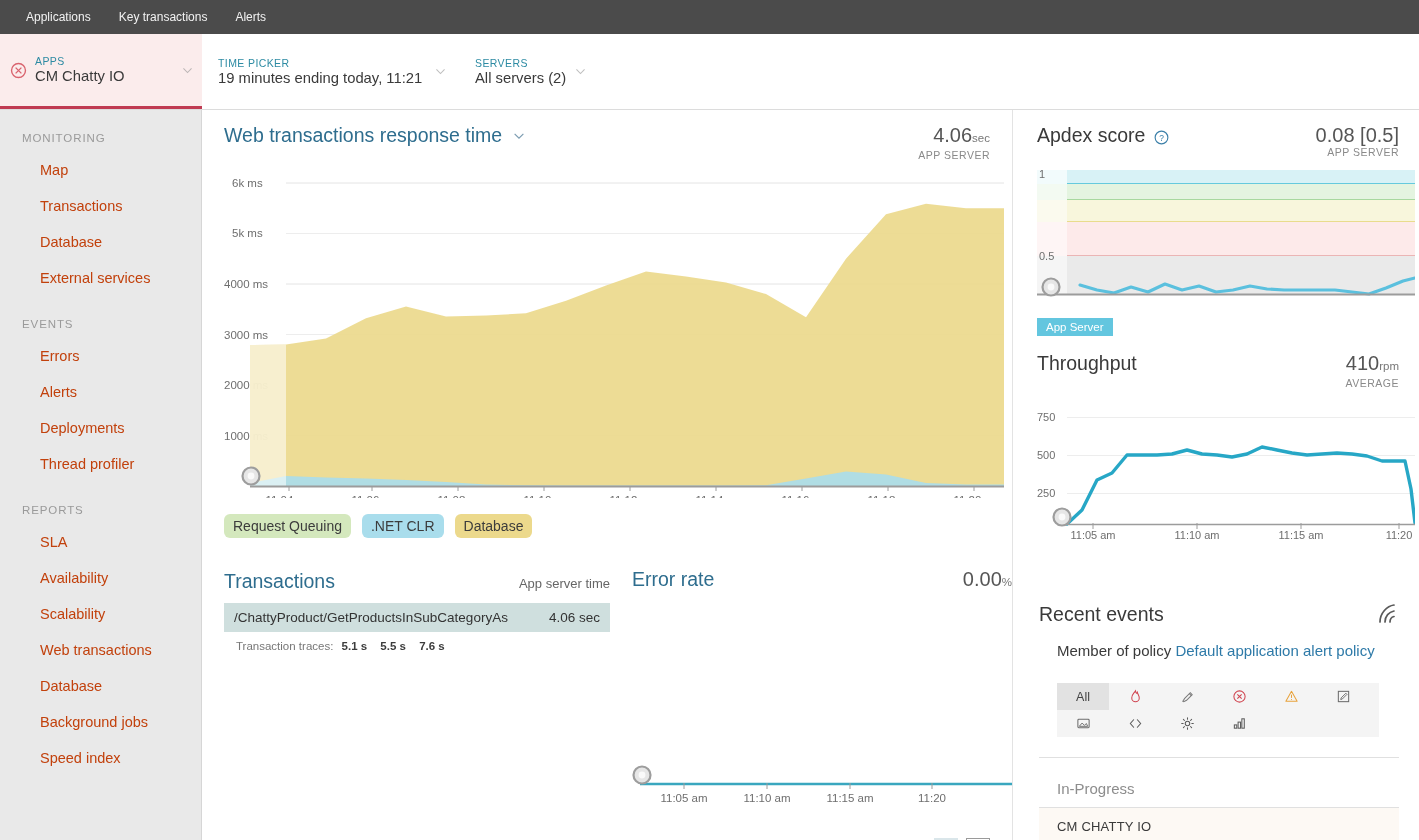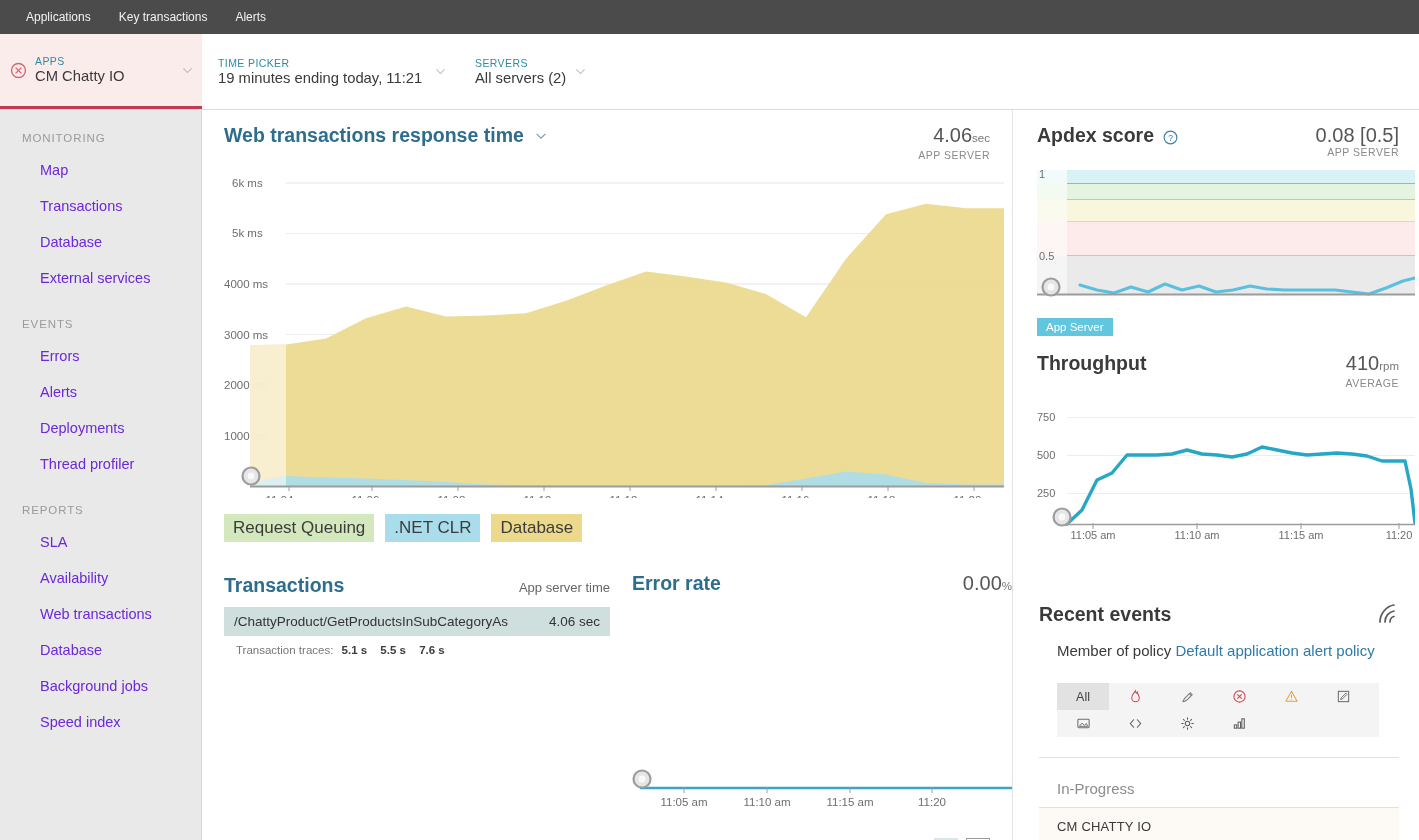--- a/index.html
+++ b/index.html
@@ -43,52 +43,52 @@
 
   
   #sidebar {
     width: 202px; flex: 0 0 202px; background:#e9e9e9;
     border-right:1px solid #d6d6d6; position:relative; overflow:hidden;
   }
   .side-group { font-size:11.5px; color:#9a9a9a; letter-spacing:.9px;
                 padding: 22px 0 8px 22px; }
   .side-item {
     height:36px; line-height:36px; padding-left:40px; font-size:14.5px;
-    color:#6d28d9; cursor:pointer; position:relative;
+    color:#c2410c; cursor:pointer; position:relative;
   }
   .side-item.active {
     background:#fff; font-weight:bold; color:#222;
     border-top:1px solid #d6d6d6; border-bottom:1px solid #d6d6d6;
     margin-left:0;
   }
   .side-item.active::before {
     content:""; position:absolute; left:0; top:-1px; bottom:-1px; width:8px; background:#2d7f93;
   }
 
   
   #content { flex:1; display:flex; min-width:0; }
   #col-main { width: 810px; flex:0 0 810px; min-width:0; }
   #col-side { flex:1; border-left:1px solid #e3e3e3; min-width:0; }
 
   .panel-title {
-    font-size:19.5px; color:#2e6d8e; font-weight:bold;
+    font-size:19.5px; color:#2e6d8e; font-weight:normal;
   }
   .panel-title.dark { color:#3a3a3a; }
   .metric-val { font-size:20px; color:#555; text-align:right; line-height:22px; }
   .metric-val .unit { font-size:11.5px; color:#777; }
   .metric-sub { font-size:10.5px; color:#8a8a8a; text-align:right; letter-spacing:.5px; }
 
   
   #bigchart-wrap { padding: 14px 22px 0 22px; }
   #bigchart-head { display:flex; align-items:flex-start; justify-content:space-between; }
   .title-row { display:flex; align-items:center; gap:10px; }
   #bigchart-svg { display:block; margin-top:12px; }
   .legend-row { display:flex; gap:11px; margin-top:10px; padding-left:0px; }
   .legend-chip {
-    font-size:17px; color:#3c3c3c; padding:4px 9px; cursor:pointer; white-space:nowrap;
+    font-size:14px; color:#3c3c3c; padding:4px 9px; cursor:pointer; white-space:nowrap;border-radius:6px;
   }
 
   
   #bottomrow { display:flex; margin-top:30px; padding: 0 0 0 22px; }
   #tx-panel { width: 400px; flex:0 0 400px; padding-right: 14px;}
   #err-panel { flex:1; padding-left: 8px; padding-right: 22px;}
   .panel-head { display:flex; align-items:baseline; justify-content:space-between; }
   .head-right-sm { font-size:13px; color:#666;margin-top:8px; }
   .tx-row {
     background:#cfdfde; display:flex; justify-content:space-between;
@@ -184,20 +184,21 @@
 
     <div class="side-group">EVENTS</div>
     <div class="side-item">Errors</div>
     <div class="side-item">Alerts</div>
     <div class="side-item">Deployments</div>
     <div class="side-item">Thread profiler</div>
 
     <div class="side-group">REPORTS</div>
     <div class="side-item">SLA</div>
     <div class="side-item">Availability</div>
+    <div class="side-item">Scalability</div>
     <div class="side-item">Web transactions</div>
     <div class="side-item">Database</div>
     <div class="side-item">Background jobs</div>
     <div class="side-item">Speed index</div>
   </div>
 
   <div id="content">
 
     <div id="col-main" style="position:relative;">
 

